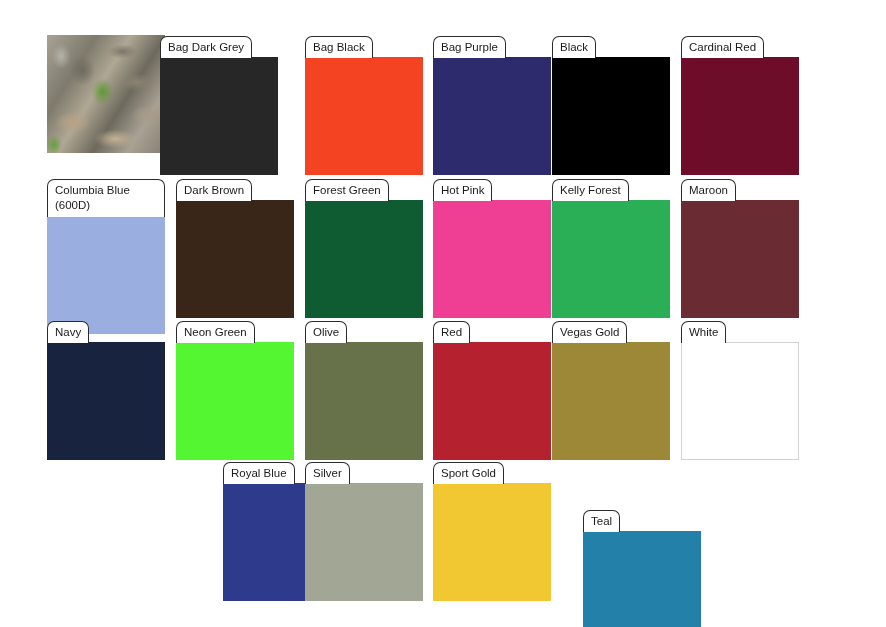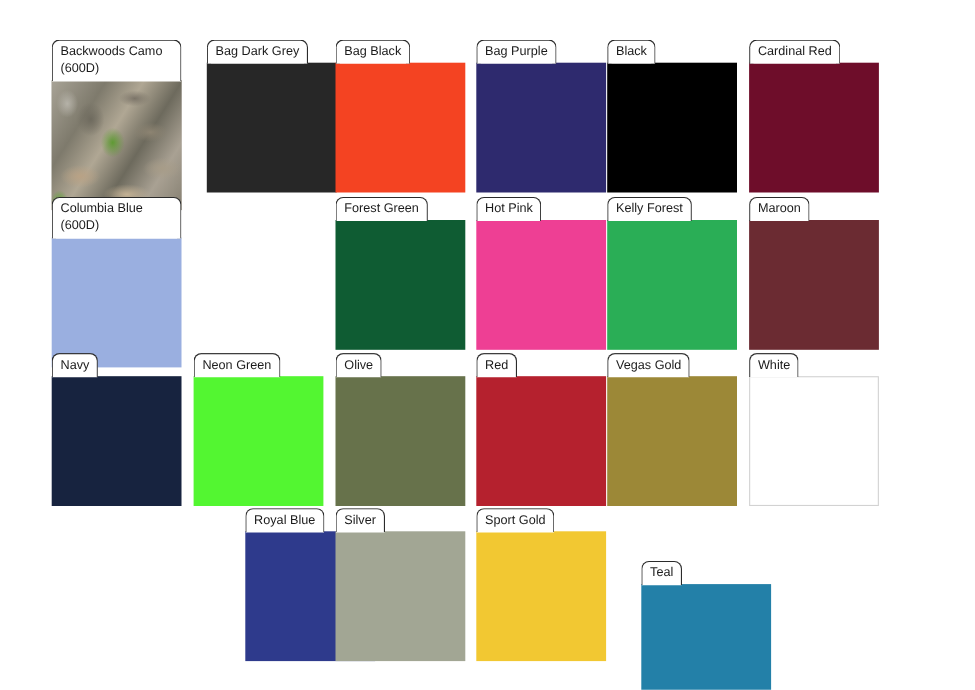--- a/index.html
+++ b/index.html
@@ -68,27 +68,28 @@
       radial-gradient(ellipse 24px 14px at 85% 68%, #a79c88 0%, #a79c8800 72%),
       radial-gradient(ellipse 14px 18px at 12% 18%, #b5b2a8 0%, #b5b2a800 70%),
       radial-gradient(ellipse 20px 10px at 64% 14%, #7b7468 0%, #7b746800 72%),
       linear-gradient(122deg, #a8a396 0%, #7e7a6c 26%, #b0a794 44%, #6d6a5d 62%, #a9a193 80%, #857f71 100%);
   }
 </style>
 </head>
 <body>
 
 <div id="grid">
-    <div class="swatch" style="left: 47px; top: 36px;"><div class="label two-line">Backwoods Camo (600D)</div><div class="chip camo" style="height: 118px;"></div></div>
-    <div class="swatch" style="left: 188px; top: 36px;"><div class="label">Bag Dark Grey</div><div class="chip" style="background: rgb(39, 39, 39); height: 118px;"></div></div>
+    <div class="swatch" style="left: 47px; top: 36px;"><div class="chip camo" style="height: 118px;"></div></div>
+    <div class="swatch" style="left: 160px; top: 36px;"><div class="label">Bag Dark Grey</div><div class="chip" style="background: rgb(39, 39, 39); height: 118px;"></div></div>
     <div class="swatch" style="left: 305px; top: 36px;"><div class="label">Bag Black</div><div class="chip" style="background: rgb(244, 67, 34); height: 118px;"></div></div>
     <div class="swatch" style="left: 433px; top: 36px;"><div class="label">Bag Purple</div><div class="chip" style="background: rgb(46, 42, 110); height: 118px;"></div></div>
     <div class="swatch" style="left: 552px; top: 36px;"><div class="label">Black</div><div class="chip" style="background: rgb(0, 0, 0); height: 118px;"></div></div>
     <div class="swatch" style="left: 681px; top: 36px;"><div class="label">Cardinal Red</div><div class="chip" style="background: rgb(110, 13, 42); height: 118px;"></div></div>
     <div class="swatch" style="left: 47px; top: 179px;"><div class="label two-line">Columbia Blue (600D)</div><div class="chip" style="background: rgb(154, 175, 224); height: 118px;"></div></div>
+    <div class="swatch" style="left: 176px; top: 179px;"><div class="label">Dark Brown</div><div class="chip" style="background: rgb(58, 38, 24); height: 118px;"></div></div>
     <div class="swatch" style="left: 305px; top: 179px;"><div class="label">Forest Green</div><div class="chip" style="background: rgb(15, 92, 51); height: 118px;"></div></div>
     <div class="swatch" style="left: 433px; top: 179px;"><div class="label">Hot Pink</div><div class="chip" style="background: rgb(238, 63, 148); height: 118px;"></div></div>
     <div class="swatch" style="left: 552px; top: 179px;"><div class="label">Kelly Forest</div><div class="chip" style="background: rgb(42, 174, 86); height: 118px;"></div></div>
     <div class="swatch" style="left: 681px; top: 179px;"><div class="label">Maroon</div><div class="chip" style="background: rgb(107, 43, 50); height: 118px;"></div></div>
     <div class="swatch" style="left: 47px; top: 321px;"><div class="label">Navy</div><div class="chip" style="background: rgb(23, 35, 63); height: 118px;"></div></div>
     <div class="swatch" style="left: 176px; top: 321px;"><div class="label">Neon Green</div><div class="chip" style="background: rgb(83, 246, 49); height: 118px;"></div></div>
     <div class="swatch" style="left: 305px; top: 321px;"><div class="label">Olive</div><div class="chip" style="background: rgb(103, 114, 75); height: 118px;"></div></div>
     <div class="swatch" style="left: 433px; top: 321px;"><div class="label">Red</div><div class="chip" style="background: rgb(181, 33, 46); height: 118px;"></div></div>
     <div class="swatch" style="left: 552px; top: 321px;"><div class="label">Vegas Gold</div><div class="chip" style="background: rgb(156, 136, 55); height: 118px;"></div></div>
     <div class="swatch" style="left: 681px; top: 321px;"><div class="label">White</div><div class="chip bordered" style="background: rgb(255, 255, 255); height: 118px;"></div></div>

